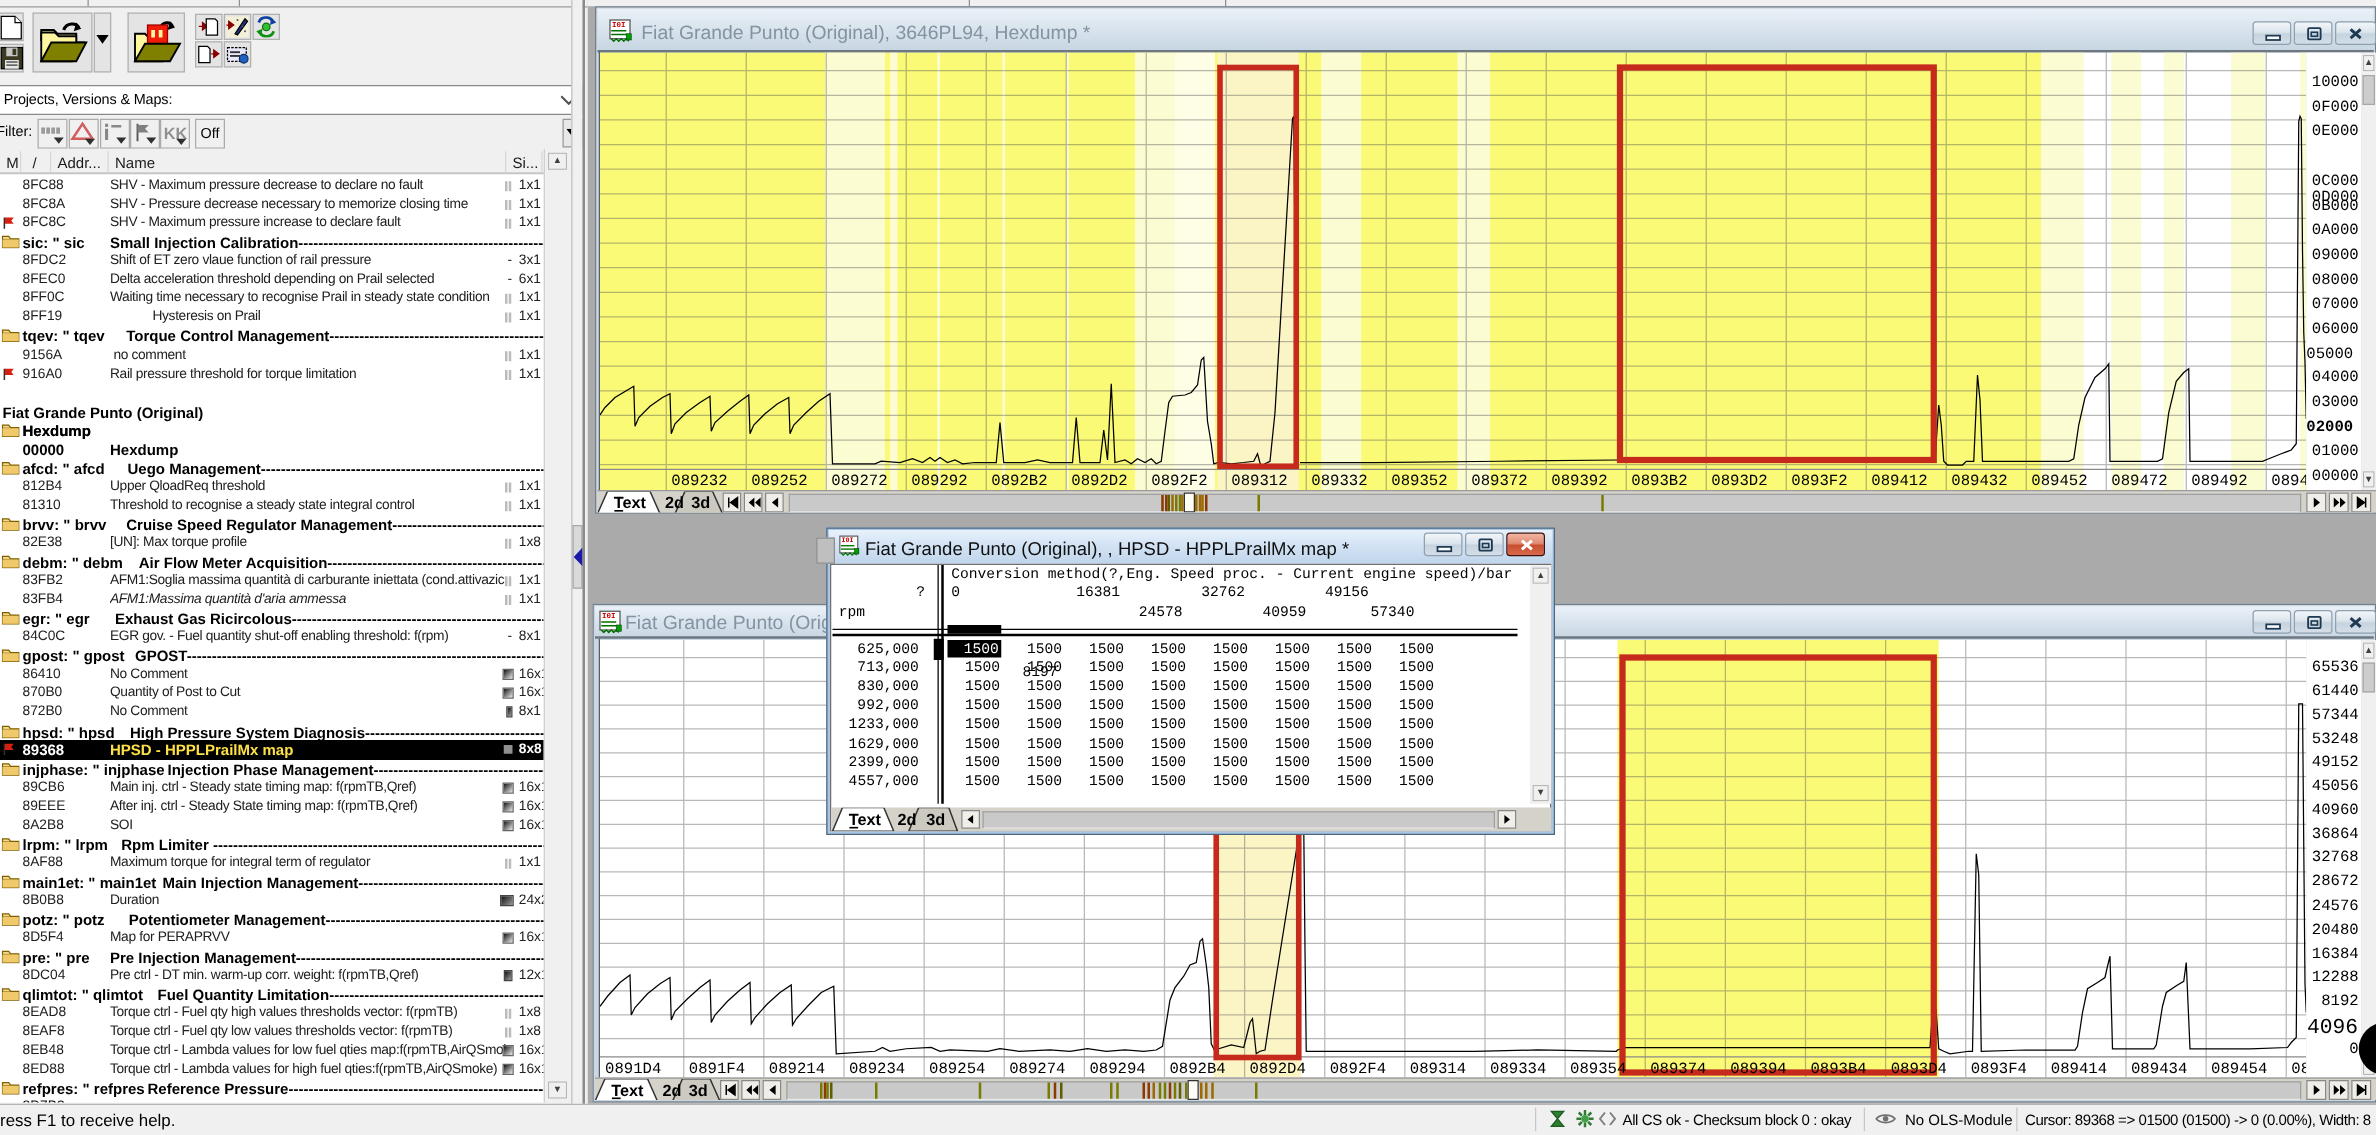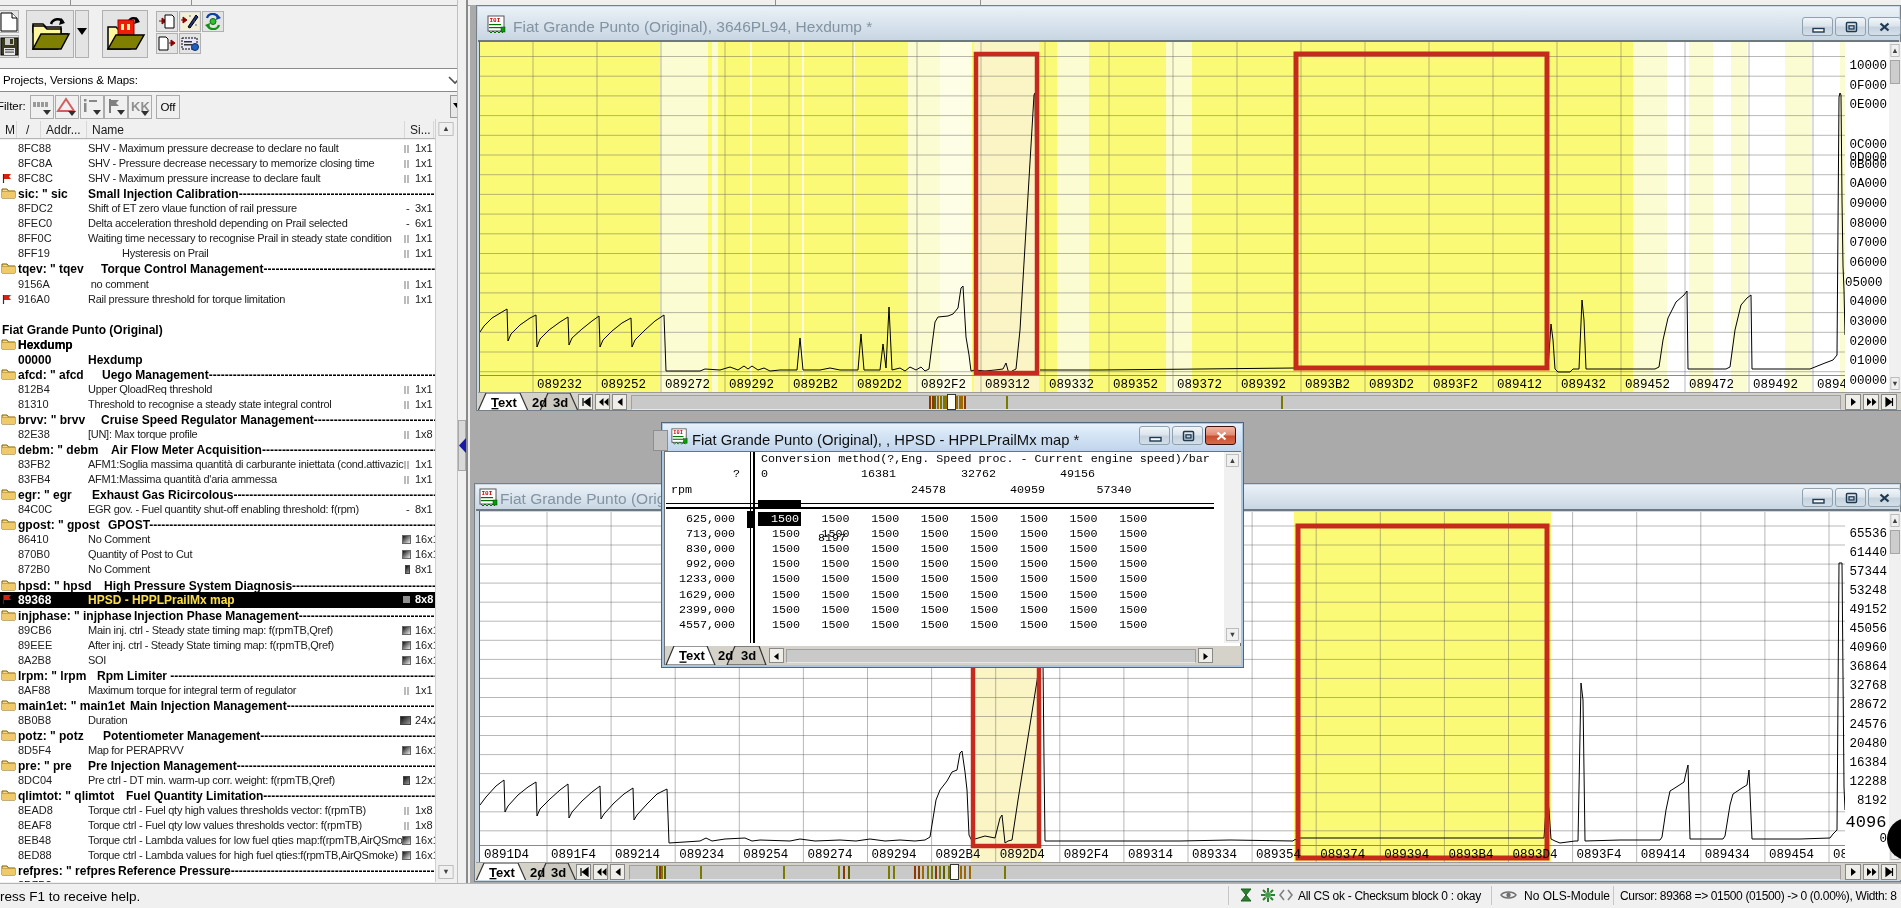--- a/index.html
+++ b/index.html
@@ -97,21 +97,21 @@
 <div class="abs mono" style="left:1845px;top:138px;width:42px;text-align:right;font-size:12.5px;">0C000</div>
 <div class="abs mono" style="left:1845px;top:158px;width:42px;text-align:right;font-size:12.5px;">0B000</div>
 <div class="abs mono" style="left:1845px;top:177px;width:42px;text-align:right;font-size:12.5px;">0A000</div>
 <div class="abs mono" style="left:1845px;top:197px;width:42px;text-align:right;font-size:12.5px;">09000</div>
 <div class="abs mono" style="left:1845px;top:217px;width:42px;text-align:right;font-size:12.5px;">08000</div>
 <div class="abs mono" style="left:1845px;top:236px;width:42px;text-align:right;font-size:12.5px;">07000</div>
 <div class="abs mono" style="left:1845px;top:256px;width:42px;text-align:right;font-size:12.5px;">06000</div>
 <div class="abs mono" style="left:1845px;top:276px;width:42px;text-align:left;font-size:12.5px;">05000</div>
 <div class="abs mono" style="left:1845px;top:295px;width:42px;text-align:right;font-size:12.5px;">04000</div>
 <div class="abs mono" style="left:1845px;top:315px;width:42px;text-align:right;font-size:12.5px;">03000</div>
-<div class="abs mono" style="left:1845px;top:335px;width:42px;text-align:right;font-size:12.5px;">02000</div>
+<div class="abs mono" style="left:1845px;top:335px;width:42px;text-align:left;font-size:12.5px;font-weight:bold;">02000</div>
 <div class="abs mono" style="left:1845px;top:354px;width:42px;text-align:right;font-size:12.5px;">01000</div>
 <div class="abs mono" style="left:1845px;top:374px;width:42px;text-align:right;font-size:12.5px;">00000</div>
 <div class="abs" style="left:1889px;top:42px;width:12px;height:350px;background:#F0F0F0"></div>
 <div class="abs" style="left:1889px;top:42px;width:12px;height:17px;background:#F0F0F0;border:1px solid #ADADAD;color:#404040;font-size:10px;text-align:center;line-height:15px;transform:scale(0.75);transform-origin:center;">▲</div>
 <div class="abs" style="left:1889px;top:375px;width:12px;height:17px;background:#F0F0F0;border:1px solid #ADADAD;color:#404040;font-size:10px;text-align:center;line-height:15px;transform:scale(0.75);transform-origin:center;">▼</div>
 <div class="abs" style="left:1890px;top:60px;width:10px;height:24px;background:#CDCDCD;border:1px solid #A6A6A6"></div>
 <div class="abs" style="left:478px;top:392px;width:1423px;height:18px;background:#D5D2CA;border-top:1px solid #9A9A9A;overflow:hidden;">
     <svg class="abs" style="left:0;top:0" width="120" height="18">
       <polygon points="8,0 42,0 50,18 0,18" fill="#FFFFFF" stroke="#333" stroke-width="1.2"></polygon>
       <polygon points="70,0 92,0 100,18 62,18" fill="#CCC9C0" stroke="#333" stroke-width="1.2"></polygon>
@@ -699,21 +699,21 @@
     <div class="abs" style="left:111px;top:1px;font-size:12px;font-weight:bold;white-space:pre;">Air Flow Meter Acquisition------------------------------------------------------------------------------------------------------------------------</div>
   </div>
 <div class="abs" style="left:0;top:457.1px;width:435px;height:15px;overflow:hidden;">
     <div class="abs" style="left:18px;top:1px;font-size:11px;color:#202020;">83FB2</div>
     <div class="abs" style="left:88px;top:1px;font-size:11px;letter-spacing:-0.28px;color:#202020;white-space:pre;width:318px;overflow:hidden;">AFM1:Soglia massima quantità di carburante iniettata (cond.attivazic</div>
     <div class="abs" style="left:404px;top:4px;width:5px;height:8px;border-left:2px solid #BBB;border-right:2px solid #BBB;"></div>
     <div class="abs" style="left:415px;top:1px;font-size:11px;color:#202020;">1x1</div>
   </div>
 <div class="abs" style="left:0;top:472.1px;width:435px;height:15px;overflow:hidden;">
     <div class="abs" style="left:18px;top:1px;font-size:11px;color:#202020;">83FB4</div>
-    <div class="abs" style="left:88px;top:1px;font-size:11px;letter-spacing:-0.28px;color:#202020;white-space:pre;width:318px;overflow:hidden;">AFM1:Massima quantità d'aria ammessa</div>
+    <div class="abs" style="left:88px;top:1px;font-size:11px;letter-spacing:-0.28px;color:#202020;white-space:pre;width:318px;overflow:hidden;font-style:italic;">AFM1:Massima quantità d'aria ammessa</div>
     <div class="abs" style="left:404px;top:4px;width:5px;height:8px;border-left:2px solid #BBB;border-right:2px solid #BBB;"></div>
     <div class="abs" style="left:415px;top:1px;font-size:11px;color:#202020;">1x1</div>
   </div>
 <div class="abs" style="left:0;top:487.2px;width:435px;height:15px;overflow:hidden;">
     <svg class="abs" style="left:1px;top:1px" width="15" height="12" viewBox="0 0 15 12">
 <path d="M1 2 H6 L7.5 4 H14 V11 H1 Z" fill="#F4D98C" stroke="#806000"></path>
 <path d="M1 4.5 H14" stroke="#806000" stroke-width="0.7"></path>
 <path d="M1 4.5 L1 11 H14 L14 4.5 Z" fill="#EFC96A"></path>
     </svg>
     <div class="abs" style="left:18px;top:1px;font-size:12px;font-weight:bold;white-space:pre;">egr: " egr</div>

